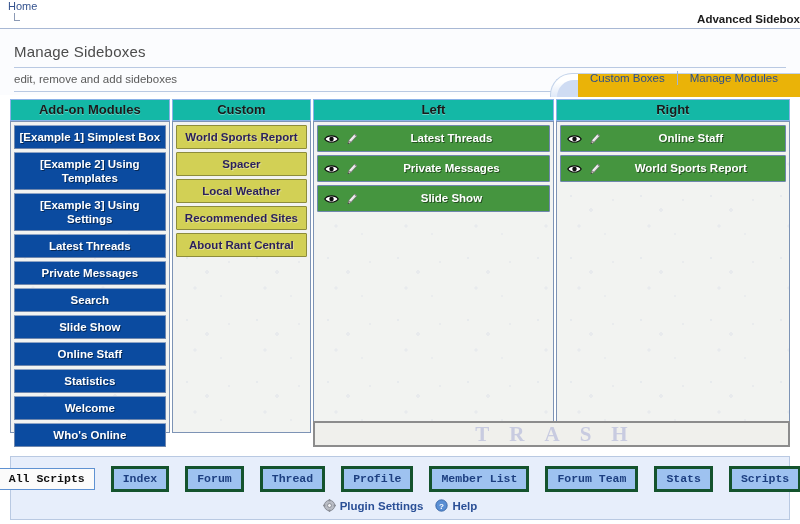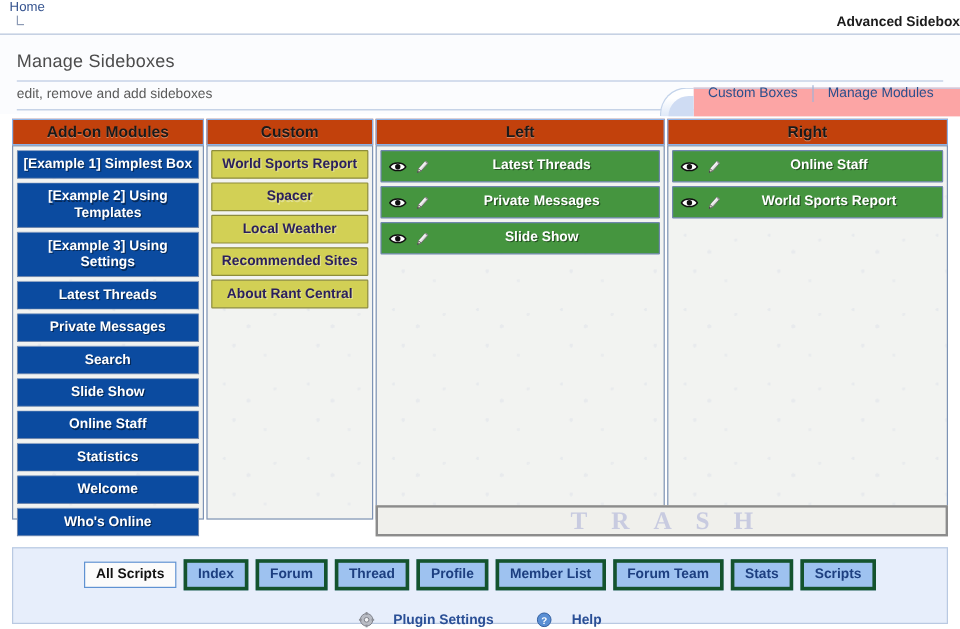--- a/index.html
+++ b/index.html
@@ -124,21 +124,21 @@
   .tab-curve::after {
     content: "";
     position: absolute;
     left: 6px; top: 6px; right: -10px; bottom: 0;
     background: #cfdcf3;
     border-top-left-radius: 18px;
   }
   .tab-body {
     display: flex;
     align-items: center;
-    background: #fca5a5;
+    background: #eab308;
     border-top: 1px solid #c3d3ea;
     padding: 0 10px 16px 0;
   }
   .tab-item {
     font-size: 11.5px;
     color: #2c4f8c;
     padding: 0 12px;
     line-height: 22px;
     cursor: pointer;
     white-space: nowrap;
@@ -155,21 +155,21 @@
     left: 10px; top: 99px;
     width: 780px; height: 348px;
   }
 
   .col-headers {
     display: flex;
     height: 22px;
     gap: 2px;
   }
   .colhead {
-    background: #c2410c;
+    background: #14b8a6;
     border: 1px solid #8ab2e8;
     color: #1a1a1a;
     font-weight: bold;
     font-size: 13px;
     text-align: center;
     line-height: 20px;
     text-shadow: 0 1px 0 rgba(255,255,255,.35);
   }
   .colhead.c-addon  { width: 160px; }
   .colhead.c-custom { width: 140px; }
@@ -289,22 +289,23 @@
     position: absolute;
     left: 10px; top: 456px;
     width: 780px; height: 64px;
     background: #e7eefb;
     border: 1px solid #b9c9e2;
   }
   .btnrow {
     display: flex;
     justify-content: center;
     align-items: center;
-    gap: 6px;
+    gap: 16px;
     padding-top: 9px;
+    font-family: Liberation Mono, monospace;
   }
   .sbtn {
     background: #9ec2f0;
     border: 3px solid #14532d;
     color: #1d3f80;
     font-weight: bold;
     font-size: 11.5px;
     padding: 3px 9px;
     line-height: 14px;
     cursor: pointer;
@@ -312,22 +313,22 @@
   }
   .sbtn.active {
     background: #fbfbfb;
     border: 1px solid #5f92d2;
     color: #111111;
   }
   .linkrow {
     display: flex;
     justify-content: center;
     align-items: center;
-    gap: 16px;
-    margin-top: 18px;
+    gap: 4px;
+    margin-top: 7px;
     font-size: 11.5px;
   }
   .flink {
     color: #2a4f96;
     font-weight: bold;
     text-decoration: none;
     cursor: pointer;
   }
   .gear {
     width: 13px; height: 13px;

